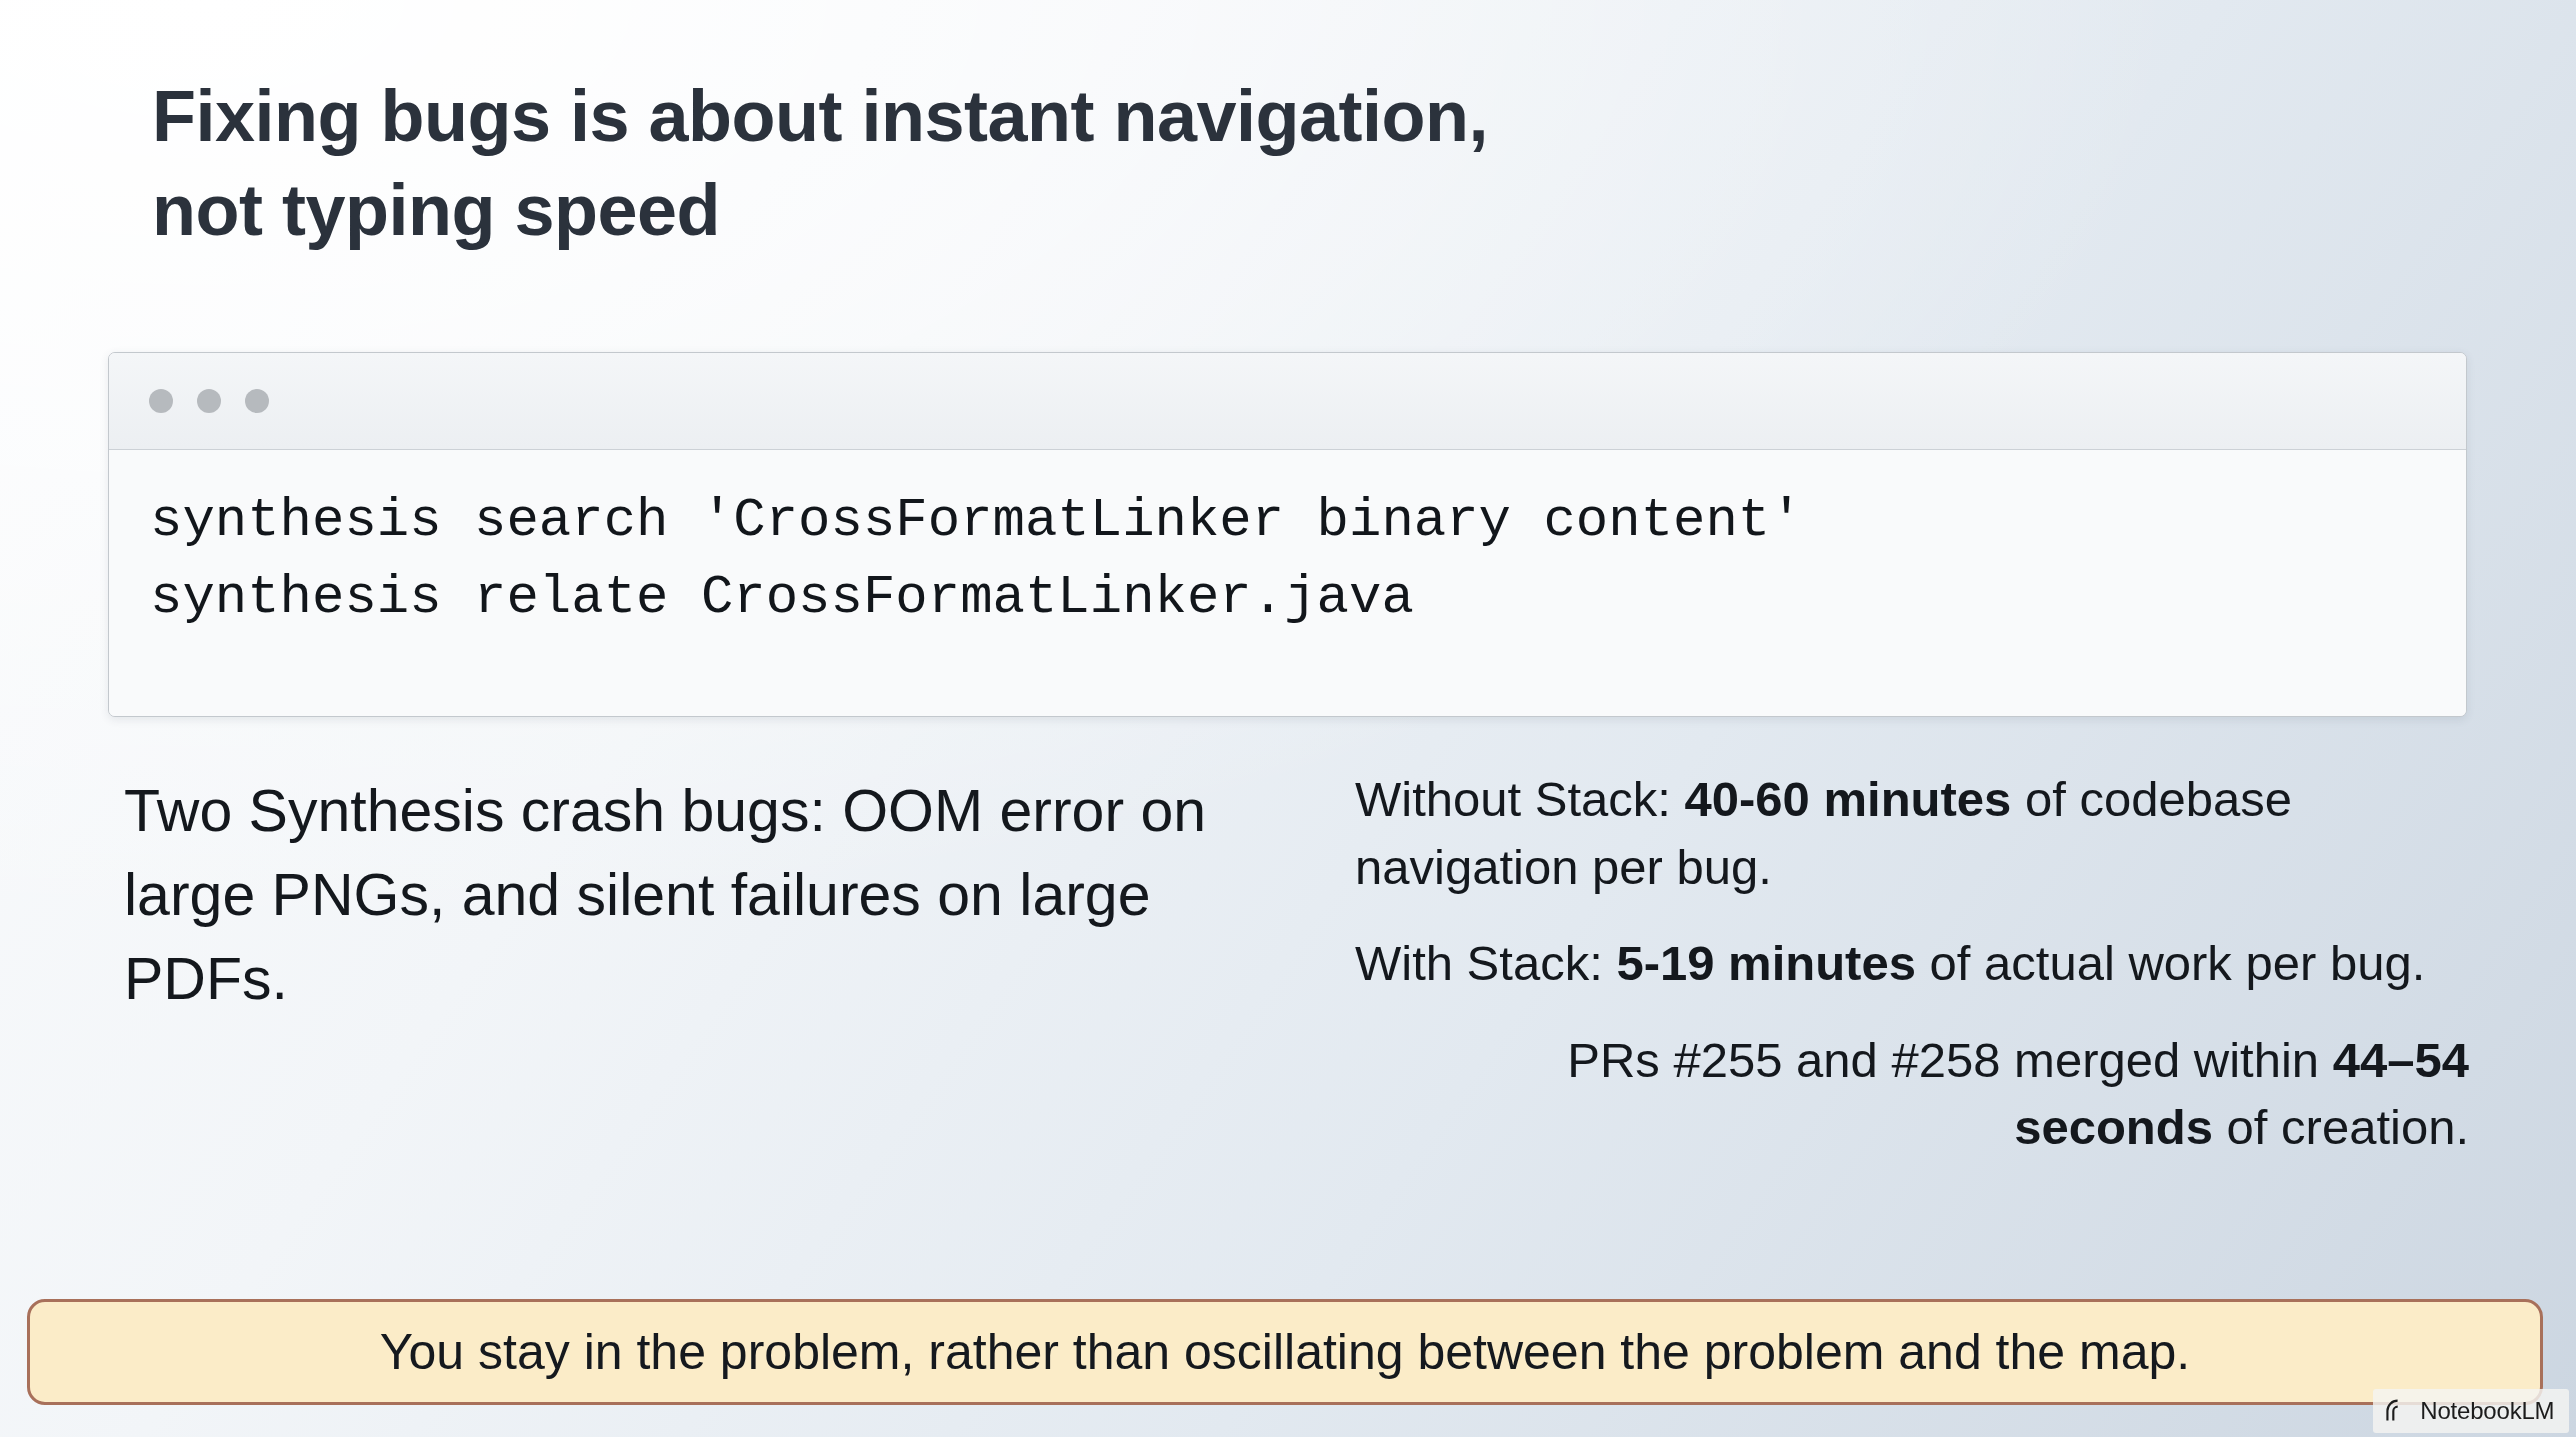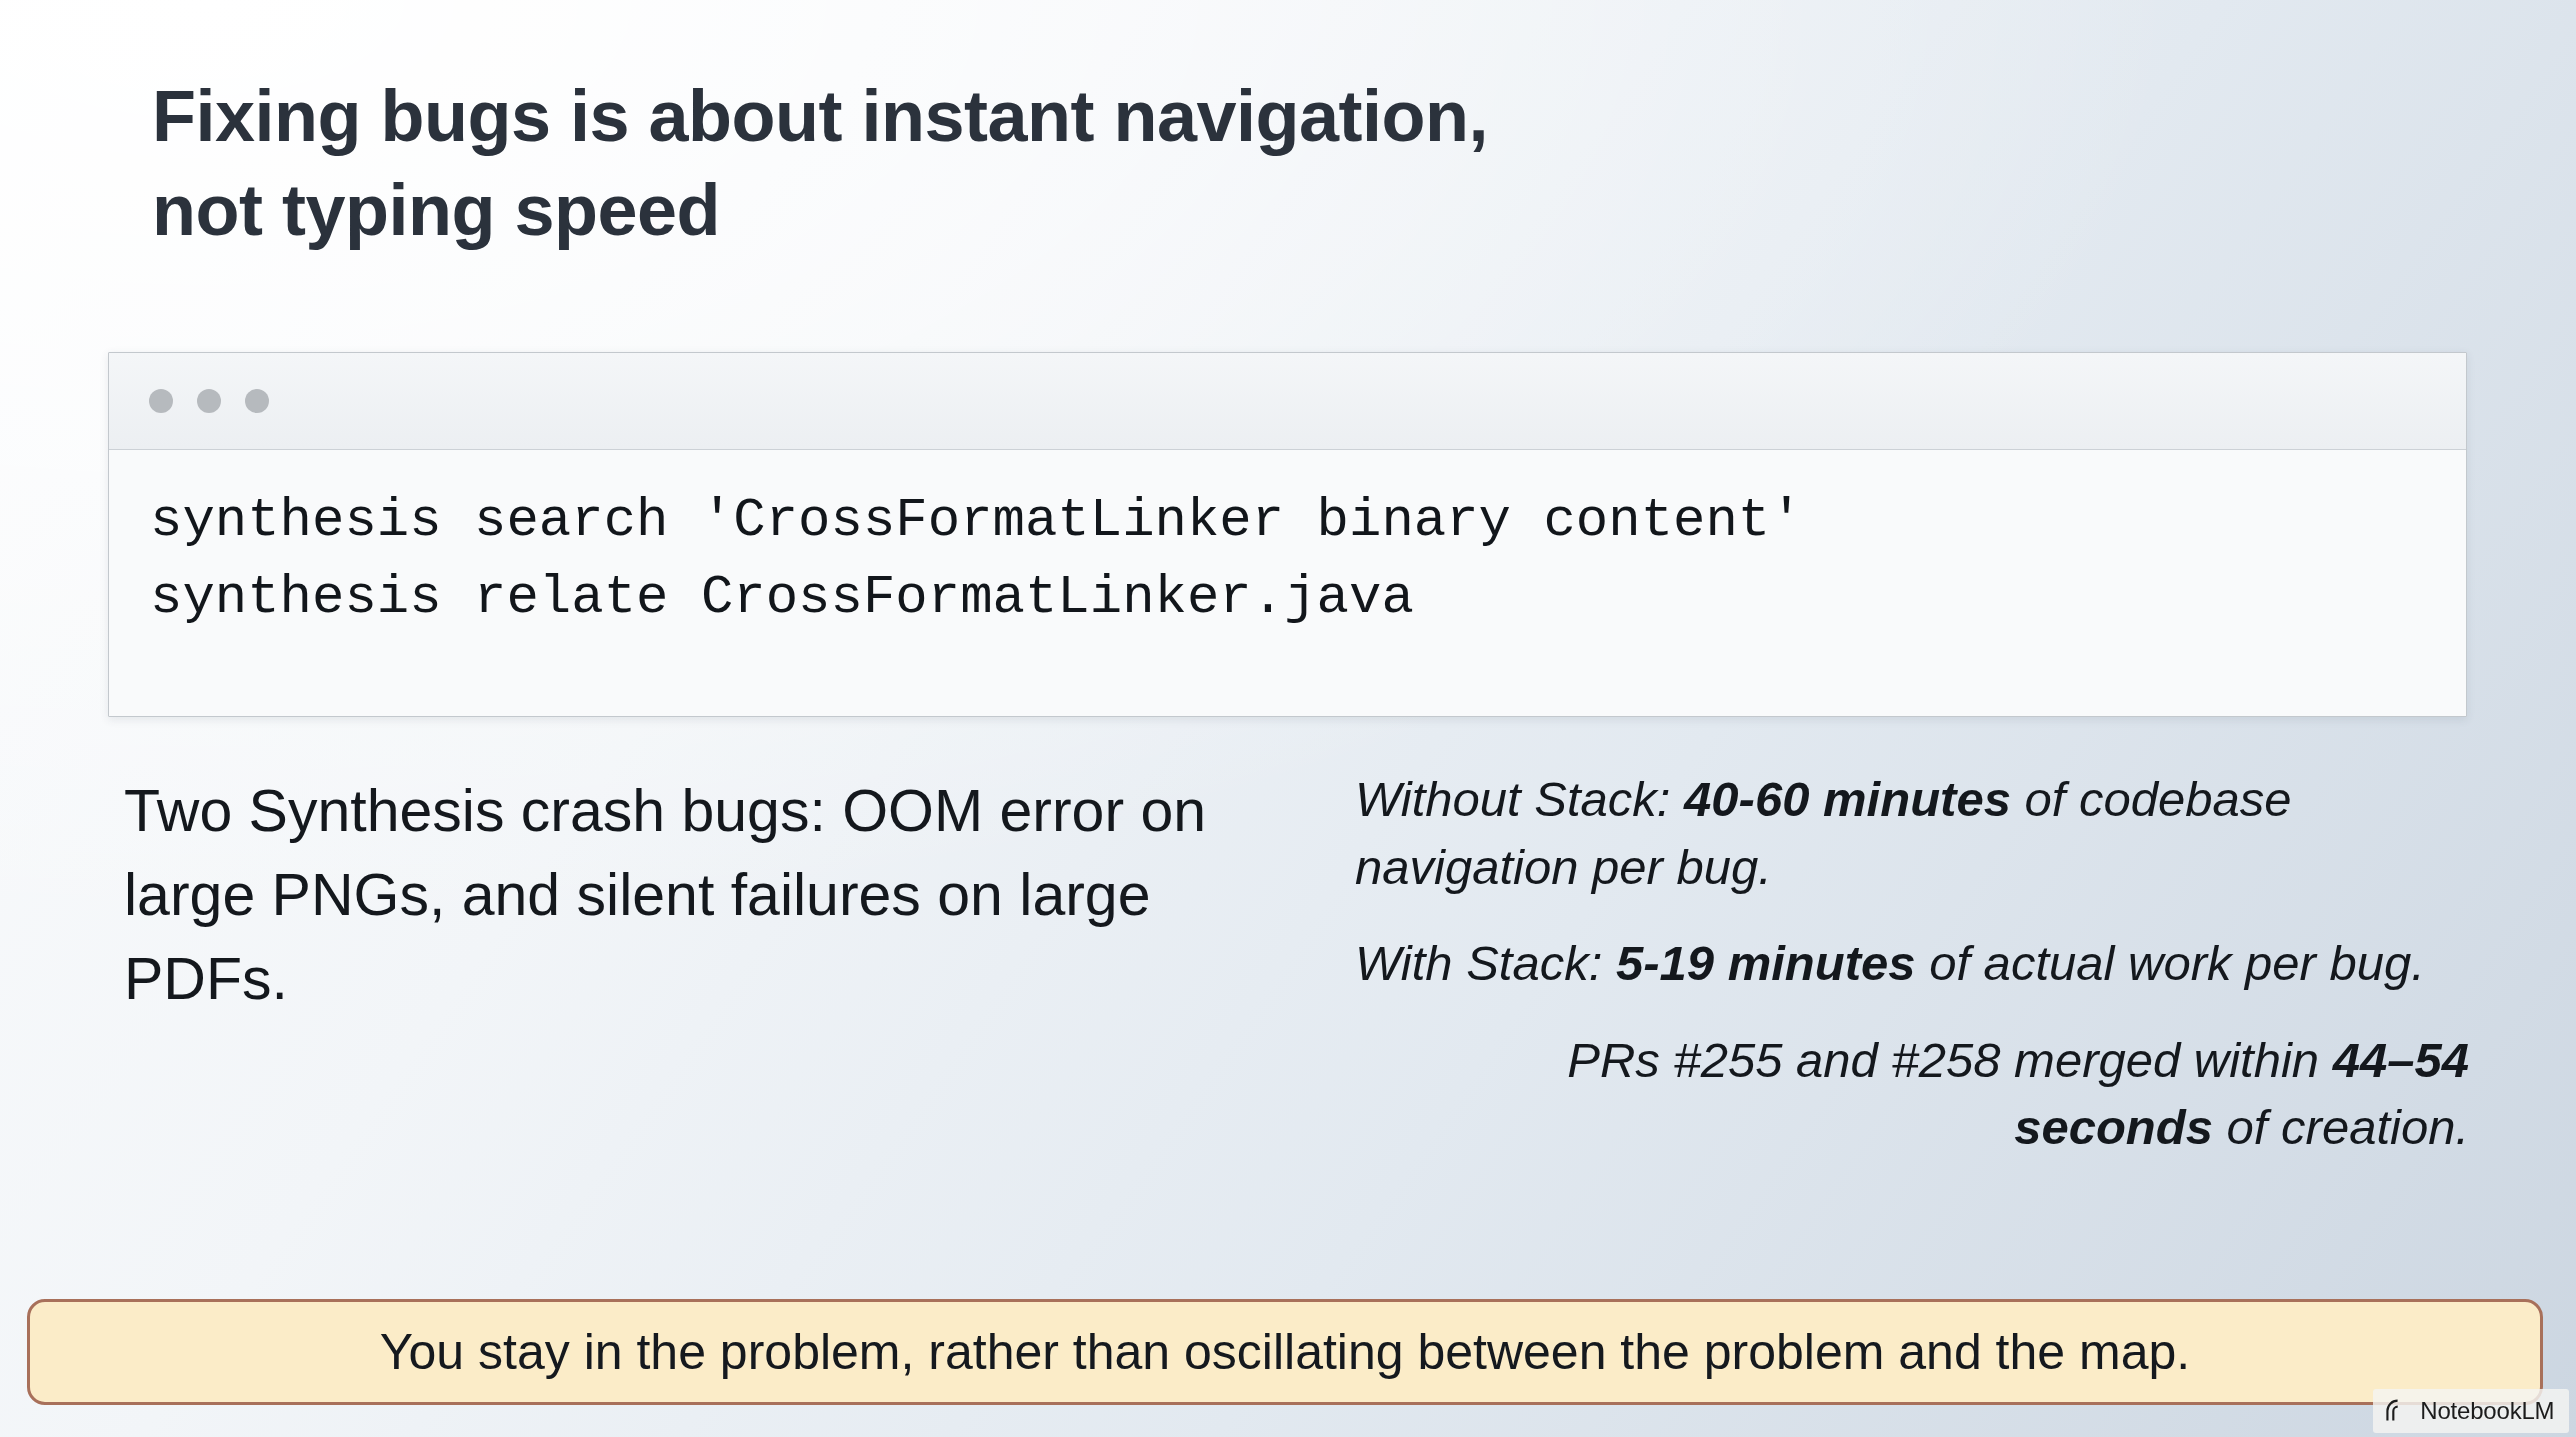--- a/index.html
+++ b/index.html
@@ -43,21 +43,21 @@
 
   
   .terminal {
     position: absolute;
     left: 108px;
     top: 352px;
     width: 2359px;
     height: 365px;
     background: #fafbfc;
     border: 1.3px solid #c3c8cd;
-    border-radius: 1px;
+    border-radius: 7px;
     box-shadow: 0 2.7px 9px rgba(60,70,85,0.10);
     overflow: hidden;
   }
 
   .terminal-titlebar {
     height: 97px;
     background: linear-gradient(180deg, #f4f6f8 0%, #eceff2 100%);
     border-bottom: 1.3px solid #ccd1d6;
     display: flex;
     align-items: center;
@@ -101,21 +101,20 @@
   }
 
   .col-right {
     position: absolute;
     left: 1355px;
     top: 766px;
     width: 1114px;
     font-size: 49px;
     line-height: 1.38;
     color: #14181d;
-    font-style: italic;
   }
 
   .col-right p { margin-bottom: 29px; }
   .col-right p:last-child { margin-bottom: 0; text-align: right; }
   .col-right b, .col-left b { font-weight: 700; }
 
   
   .callout {
     position: absolute;
     left: 27px;

